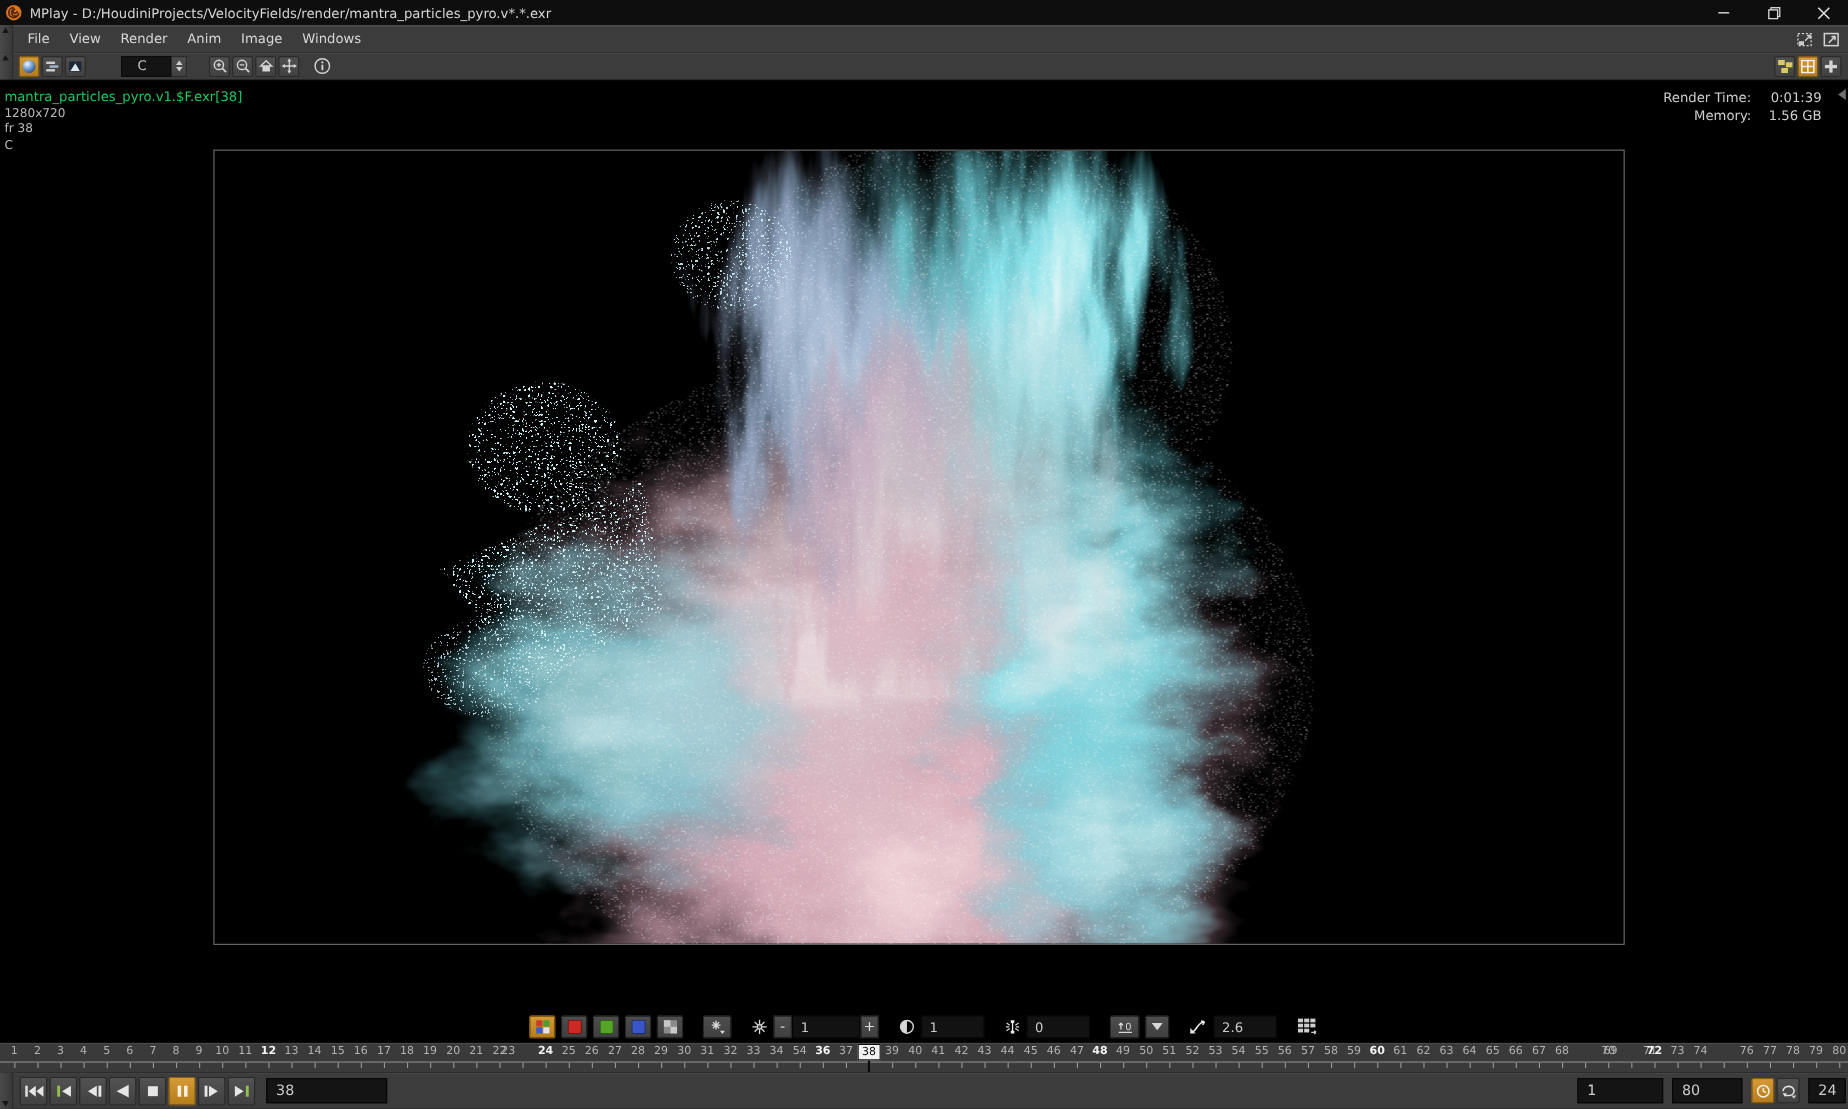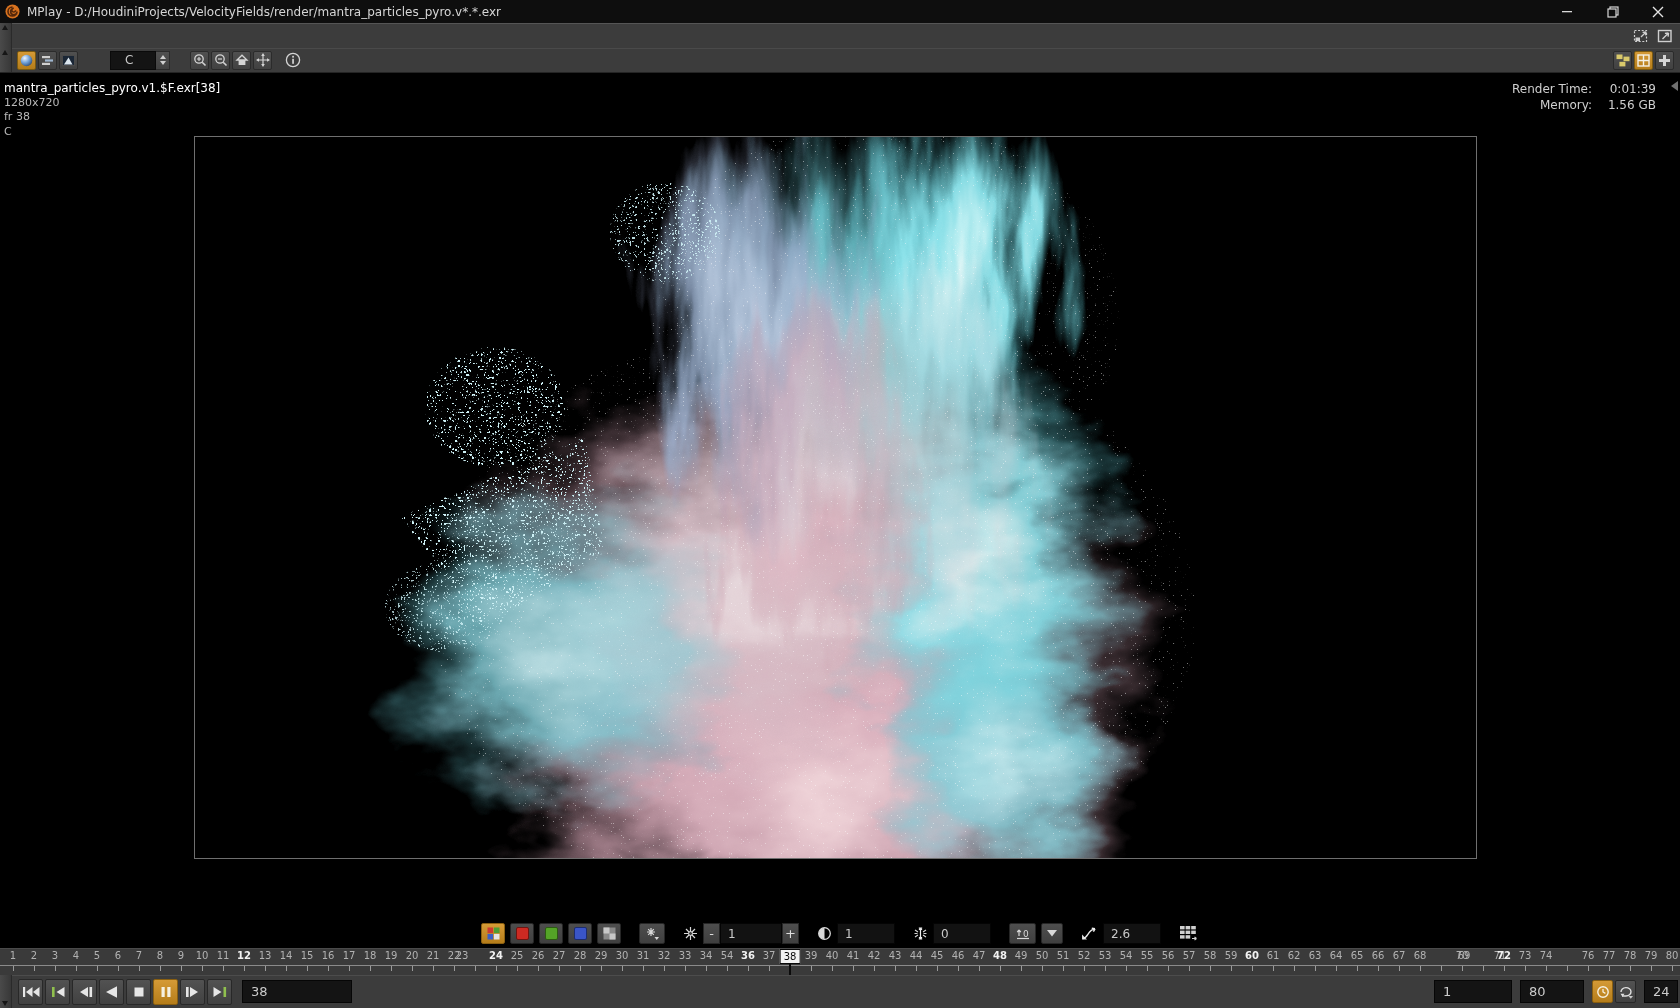--- a/index.html
+++ b/index.html
@@ -34,21 +34,21 @@
     display:flex;align-items:center;padding-left:14px;box-sizing:border-box;}
   .spin{width:14px;height:19px;background:linear-gradient(#505050,#414141);border:1px solid #2b2b2b;border-left:none;
     display:flex;flex-direction:column;align-items:center;justify-content:center;gap:2px;box-sizing:border-box;}
   .sp-up{width:0;height:0;border-left:3.5px solid transparent;border-right:3.5px solid transparent;border-bottom:4.5px solid #cfcfcf;}
   .sp-dn{width:0;height:0;border-left:3.5px solid transparent;border-right:3.5px solid transparent;border-top:4.5px solid #cfcfcf;}
   .tbar-right{margin-left:auto;display:flex;margin-right:4px;}
   
   #viewer{position:absolute;top:73px;left:0;width:1680px;height:846px;background:#000;}
   #frame{position:absolute;left:194px;top:63px;width:1281px;height:721px;border:1px solid #6f6f6f;box-sizing:content-box;overflow:hidden;background:#000;}
   .ov-left{position:absolute;left:4px;top:8px;line-height:14.5px;font-size:11px;color:#b9b9b9;}
-  .ov-left .fname{color:#ffffff;font-size:12px;}
+  .ov-left .fname{color:#22c55e;font-size:12px;}
   .ov-right{position:absolute;right:24px;top:9px;color:#cfcfcf;font-size:12px;display:grid;
     grid-template-columns:auto 58px;column-gap:6px;row-gap:2px;}
   .ov-right .lab{text-align:right;}
   .ov-right .val{text-align:right;}
   .side-handle{position:absolute;right:2px;top:8px;width:0;height:0;border-top:5px solid transparent;
     border-bottom:5px solid transparent;border-right:7px solid #6f6f6f;}
   
   #adjustbar{position:absolute;top:919px;left:0;width:1680px;height:29px;display:flex;align-items:center;justify-content:center;gap:5px;background:#000;}
   .cb-btn{width:24px;height:21px;background:linear-gradient(#4e4e4e,#3f3f3f);border:1px solid #262626;border-radius:2px;
     display:flex;align-items:center;justify-content:center;box-sizing:border-box;position:relative;}
@@ -111,20 +111,28 @@
       <svg width="12" height="12" viewBox="0 0 12 12">
           <path d="M1 1 L11 11 M11 1 L1 11" stroke="#e4e4e4" stroke-width="1.4"></path>
         </svg>
     </div>
   </div>
 </div>
 
 <div id="menubar">
   <div class="rail">
       <div class="tri-up"></div>
+    </div>
+  <div id="menu-items" style="display:flex;">
+      <div class="menu-item">File</div>
+      <div class="menu-item">View</div>
+      <div class="menu-item">Render</div>
+      <div class="menu-item">Anim</div>
+      <div class="menu-item">Image</div>
+      <div class="menu-item">Windows</div>
     </div>
   <div class="mb-right">
     <div class="flat-icon">
       <svg width="17" height="16" viewBox="0 0 17 16">
         <rect x="1.5" y="2.5" width="12" height="11" fill="none" stroke="#cfcfcf" stroke-width="1.2" stroke-dasharray="2 1.6"></rect>
         <rect x="2.5" y="9.5" width="4.5" height="3.6" fill="#cfcfcf"></rect>
         <path d="M8 9 L13 4 M13 4 l-3.4 0.4 M13 4 l-0.4 3.4" stroke="#cfcfcf" stroke-width="1.3" fill="none"></path>
       </svg>
     </div>
     <div class="flat-icon">

